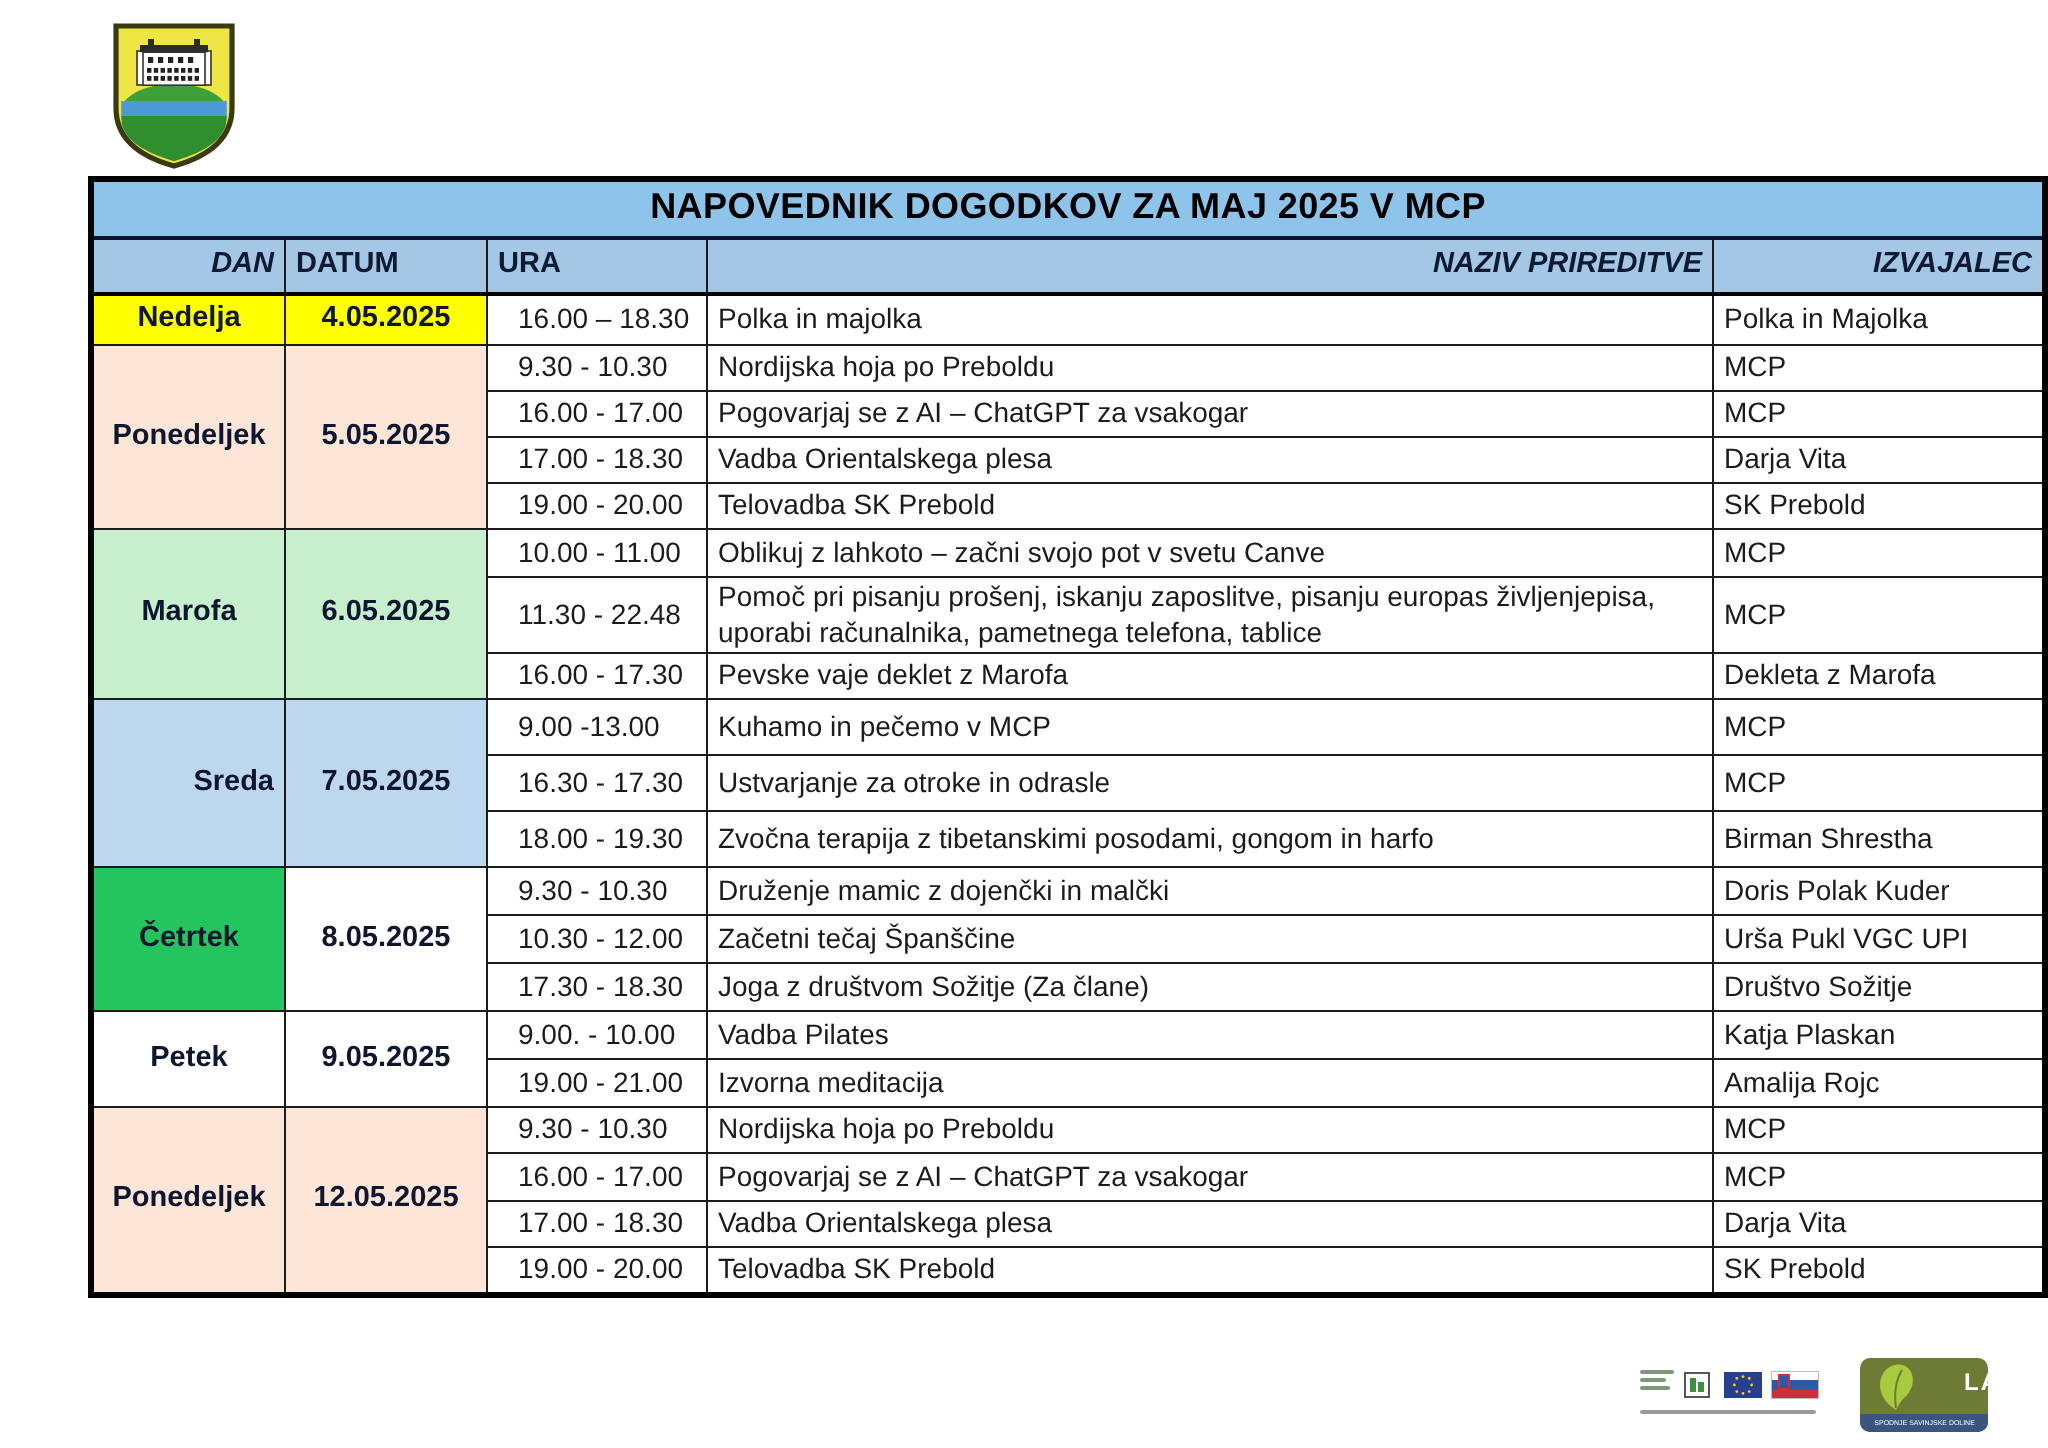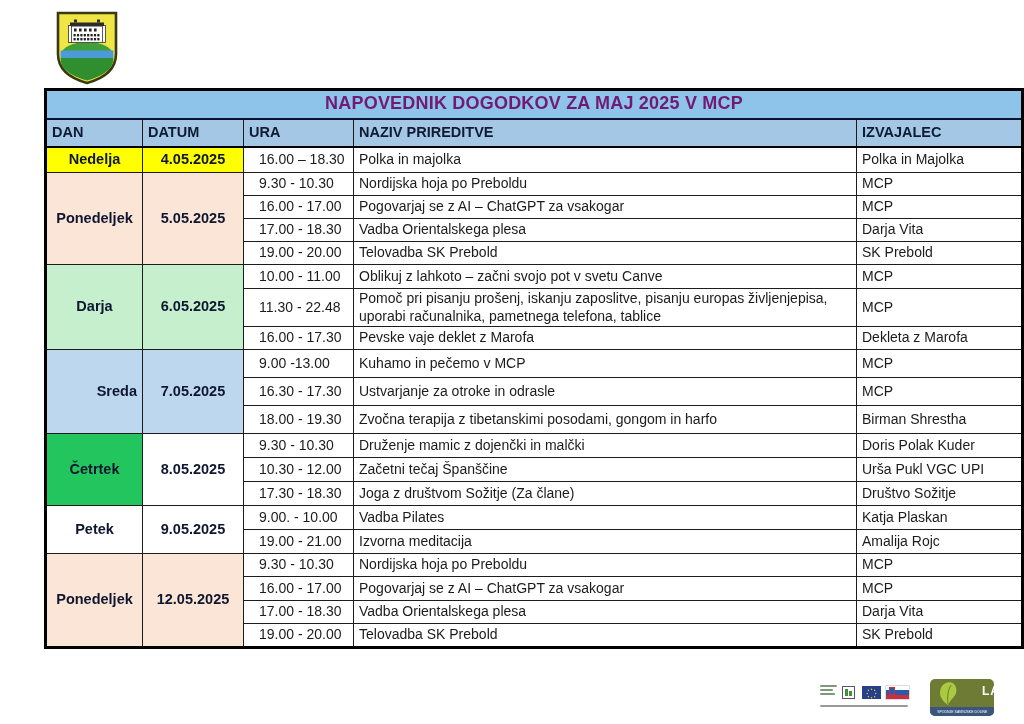--- a/index.html
+++ b/index.html
@@ -11,24 +11,24 @@
   #mcp-logo{position:absolute;left:134px;top:13px;width:110px;text-align:center;}
   #mcp-logo .l1{font-size:7.5px;font-weight:bold;color:#6b4226;letter-spacing:.5px;}
   #mcp-logo .l2{font-size:6px;color:#c07a28;letter-spacing:2px;}
 
   
   table.schedule{position:absolute;left:44px;top:88px;width:977px;
     border-collapse:collapse;table-layout:fixed;border:3px solid #000;}
   .schedule td{border:1px solid #1c1c1c;font-size:14px;color:#1b1b1b;
     vertical-align:middle;padding:1px 5px;line-height:1.22;overflow:hidden;}
   td.title-cell{background:#8fc4ea;text-align:center;font-weight:bold;font-size:18px;
-    color:#701a75;border-bottom:2px solid #0a1430;letter-spacing:.2px;}
+    color:#000000;border-bottom:2px solid #0a1430;letter-spacing:.2px;}
   tr.header-row td{background:#a3c7e5;font-weight:bold;font-size:14.5px;color:#0f1b33;
     border-bottom:2px solid #000;}
-  td.col-day,td.col-event,td.col-org{text-align:left;}
+  td.col-day,td.col-event,td.col-org{text-align:right;font-style:italic;}
   td.col-date,td.col-time{text-align:left;}
   td.day,td.date{text-align:center;font-weight:bold;font-size:14.5px;color:#0e1630;}
   td.time{white-space:nowrap;padding-left:15px;}
   td.org{white-space:nowrap;}
   
   .open{border-left:none;border-right:none;border-top:none;border-bottom:none;}
   .nbl{border-left:none;} .nbr{border-right:none;} .nbb{border-bottom:none;}
   .tickl{border-left:1px solid #1c1c1c;}
   .sep{border-top:2px solid #000;}
   tr.h23{height:23px;} tr.h24{height:24px;} tr.h26{height:26px;}
@@ -151,21 +151,21 @@
       </tr>
       <tr class="h23">
         <td class="time open">19.00 - 20.00</td>
         <td class="event open">Telovadba SK Prebold</td>
         <td class="org open">SK Prebold</td>
       </tr>
     </tbody>
 
     <tbody>
       <tr class="h24">
-        <td class="day sep" rowspan="3" style="background-color: rgb(198, 239, 206);">Darja</td>
+        <td class="day sep" rowspan="3" style="background-color: rgb(198, 239, 206);">Marofa</td>
         <td class="date sep" rowspan="3" style="background-color: rgb(198, 239, 206);">6.05.2025</td>
         <td class="time sep">10.00 - 11.00</td>
         <td class="event sep">Oblikuj z lahkoto – začni svojo pot v svetu Canve</td>
         <td class="org sep">MCP</td>
       </tr>
       <tr class="h38">
         <td class="time">11.30 - 22.48</td>
         <td class="event">Pomoč pri pisanju prošenj, iskanju zaposlitve, pisanju europas življenjepisa, uporabi računalnika, pametnega telefona, tablice</td>
         <td class="org">MCP</td>
       </tr>

